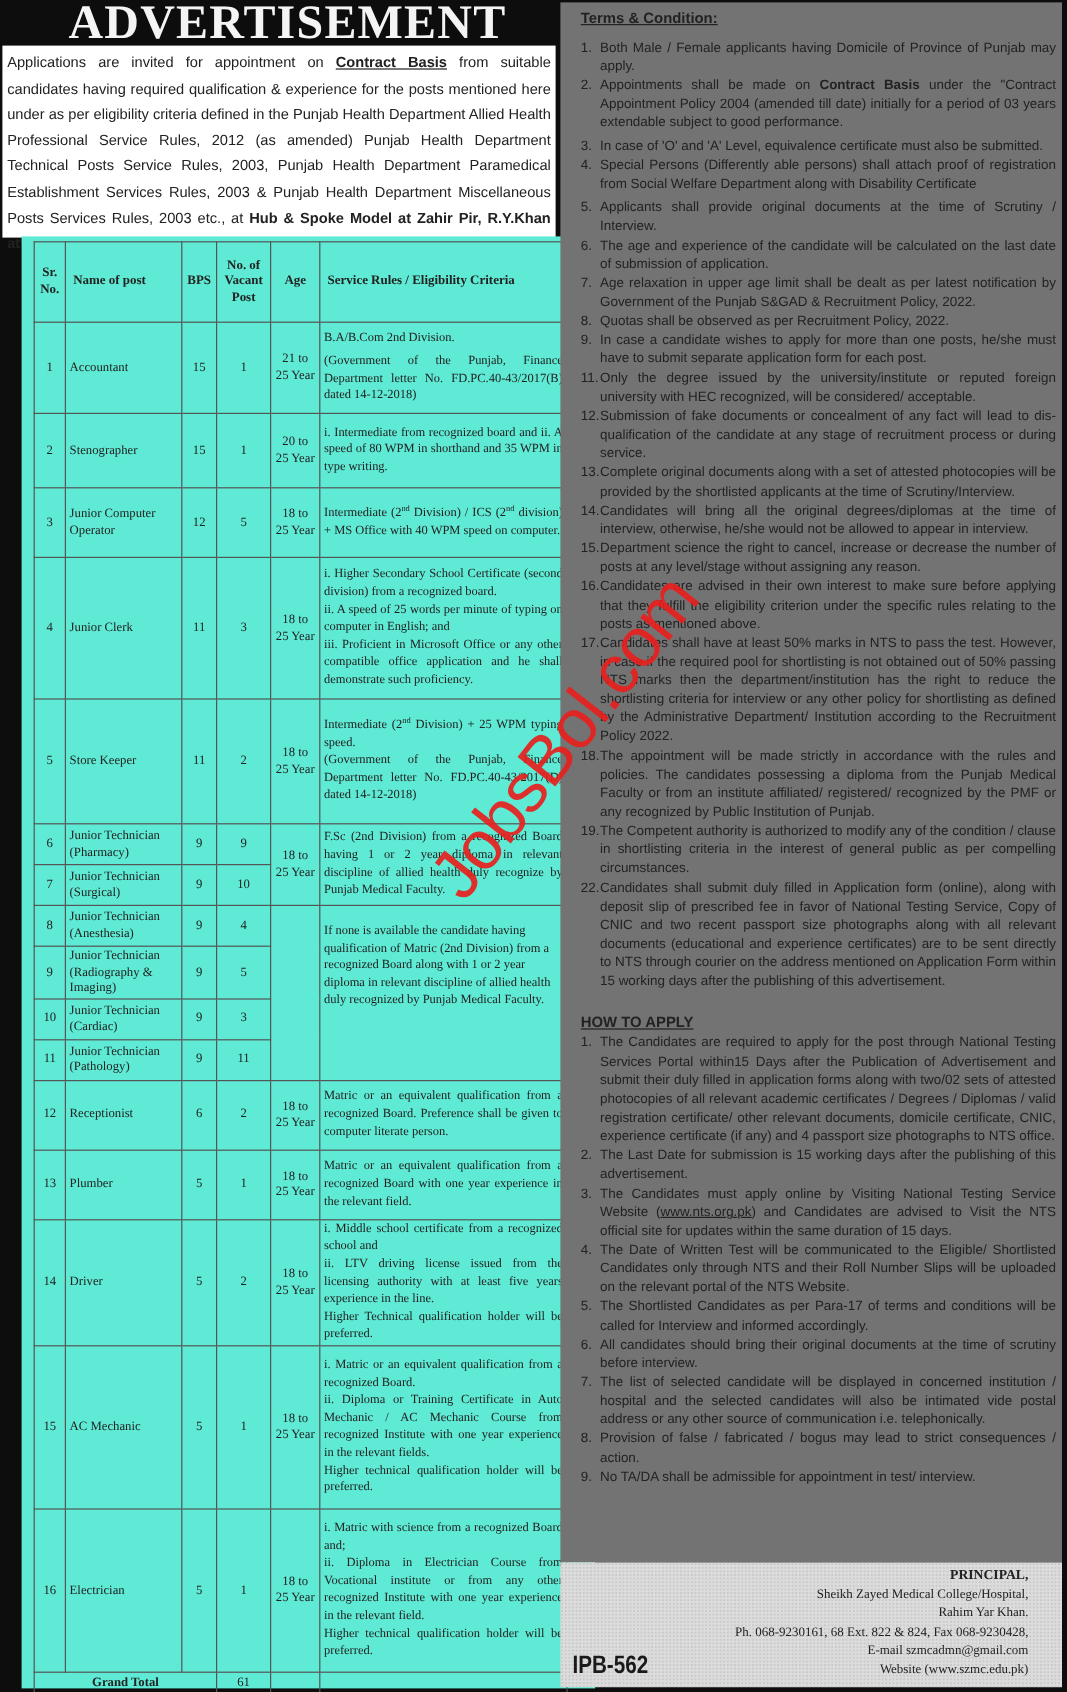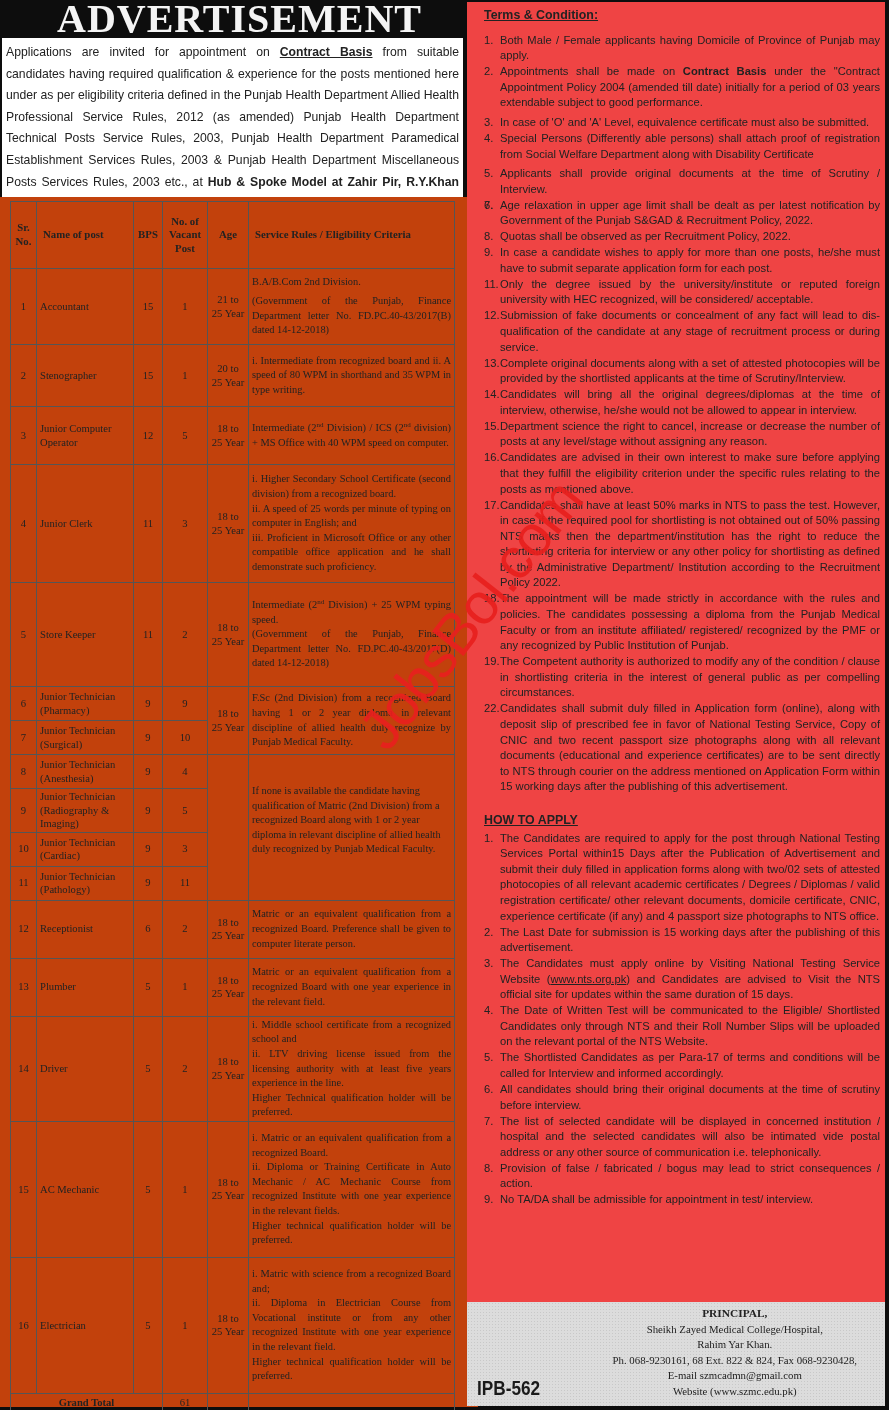--- a/index.html
+++ b/index.html
@@ -20,39 +20,39 @@
   .title-bar span { position: relative; left: 8px; top: -1px; }
   .intro {
     position: absolute; left: 2px; top: 38px; width: 461px; height: 160px;
     background: #fff; padding: 4px 4px 0 4px; box-sizing: border-box;
     font-family: "Liberation Sans", sans-serif; font-size: 12.2px; line-height: 21.6px;
     text-align: justify; color: #222;
   }
   .intro .u { font-weight: bold; text-decoration: underline; }
   .intro b { font-weight: bold; }
   .table-wrap {
-    position: absolute; left: 0; top: 197px; width: 478px; height: 1210px;
-    background: #c2410c; padding: 4px 6px 0 10px; box-sizing: border-box;
+    position: absolute; left: 18px; top: 197px; width: 478px; height: 1210px;
+    background: #5eead4; padding: 4px 6px 0 10px; box-sizing: border-box;
   }
   table.posts {
     border-collapse: collapse; width: 445px; table-layout: fixed;
     font-family: "Liberation Serif", serif; font-size: 10.6px; line-height: 13.6px; color: #222;
   }
   table.posts th, table.posts td {
     border: 1.2px solid #555; padding: 1px 3px; vertical-align: middle;
   }
   table.posts th { font-weight: bold; font-size: 10.8px; text-align: center; height: 64px; }
   table.posts th.name-h, table.posts th.crit-h { text-align: left; padding-left: 6px; }
   td.c { text-align: center; }
   td.crit { text-align: justify; font-size: 10.4px; line-height: 14.6px; padding-left: 4px; }
   td.name { padding-left: 5px; }
   sup { font-size: 7px; line-height: 0; }
   .right {
     position: absolute; left: 467px; top: 2px; width: 418px; height: 1300px;
-    background: #ef4444;
+    background: #737373;
   }
   .right-inner {
     padding: 6px 5px 0 17px;
     font-family: "Liberation Sans", sans-serif; font-size: 11.2px; line-height: 15.6px; color: #222;
   }
   .sec-title { font-weight: bold; text-decoration: underline; font-size: 12.4px; margin-bottom: 9px; }
   .sec-title.how { margin-top: 18px; margin-bottom: 2px; }
   ol { margin: 0; padding: 0; list-style: none; }
   ol li { position: relative; padding-left: 16px; text-align: justify; margin-bottom: 0.4px; }
   ol li .n { position: absolute; left: 0; top: 0; }
@@ -63,21 +63,21 @@
     background: #dcdcdc;
     background-image: radial-gradient(#c8c8c8 0.6px, transparent 0.7px);
     background-size: 3px 3px;
   }
   .ipb {
     position: absolute; left: 10px; bottom: 6px;
     font-family: "Liberation Sans", sans-serif; font-weight: bold; font-size: 21px;
     transform: scaleX(0.82); transform-origin: left bottom; color: #1a1a1a;
   }
   .sign {
-    position: absolute; right: 28px; top: 4px; text-align: center;
+    position: absolute; right: 28px; top: 4px; text-align: right;
     font-family: "Liberation Serif", serif; font-size: 10.8px; line-height: 15.6px; color: #222;
   }
   .sign .ttl { font-weight: bold; font-size: 11.4px; }
   .sign .em { }
   .watermark {
     position: absolute; left: 345px; top: 720px;
     font-family: "Liberation Sans", sans-serif; font-size: 58px; color: #e8201e;
     transform: rotate(-52deg); transform-origin: left top;
     white-space: nowrap; pointer-events: none; opacity: 0.92; letter-spacing: -1px;
   }
@@ -182,21 +182,21 @@
             <td class="name">Junior Technician (Surgical)</td>
             <td class="c">9</td>
             <td class="c">10</td>
           </tr>
           <tr style="height: 34px;">
             <td class="c">8</td>
             <td class="name">Junior Technician (Anesthesia)</td>
             <td class="c">9</td>
             <td class="c">4</td>
             <td class="c" rowspan="4"></td>
-            <td class="crit" rowspan="4" style="vertical-align: top; padding-top: 29px;">
+            <td class="crit" rowspan="4" style="vertical-align: top; padding-top: 14px;">
               <div style="text-align: left;">If none is available the candidate having qualification of Matric (2nd Division) from a recognized Board along with 1 or 2 year diploma in relevant discipline of allied health duly recognized by Punjab Medical Faculty.</div>
             </td>
           </tr>
           <tr style="height: 37px;">
             <td class="c">9</td>
             <td class="name">Junior Technician (Radiography &amp; Imaging)</td>
             <td class="c">9</td>
             <td class="c">5</td>
           </tr>
           <tr style="height: 34px;">
@@ -280,21 +280,21 @@
 
 <div class="right">
   <div class="right-inner">
     <div class="sec-title">Terms &amp; Condition:</div>
     <ol id="terms-list">
         <li><span class="n">1.</span><span>Both Male / Female applicants having Domicile of Province of Punjab may apply.</span></li>
         <li><span class="n">2.</span><span>Appointments shall be made on </span><b>Contract Basis</b><span> under the "Contract Appointment Policy 2004 (amended till date) initially for a period of 03 years extendable subject to good performance.</span></li>
         <li class="sp"><span class="n">3.</span><span>In case of 'O' and 'A' Level, equivalence certificate must also be submitted.</span></li>
         <li><span class="n">4.</span><span>Special Persons (Differently able persons) shall attach proof of registration from Social Welfare Department along with Disability Certificate</span></li>
         <li class="sp"><span class="n">5.</span><span>Applicants shall provide original documents at the time of Scrutiny / Interview.</span></li>
-        <li><span class="n">6.</span></li>
+        <li><span class="n">6.</span><span>The age and experience of the candidate will be calculated on the last date of submission of application.</span></li>
         <li><span class="n">7.</span><span>Age relaxation in upper age limit shall be dealt as per latest notification by Government of the Punjab S&amp;GAD &amp; Recruitment Policy, 2022.</span></li>
         <li><span class="n">8.</span><span>Quotas shall be observed as per Recruitment Policy, 2022.</span></li>
         <li><span class="n">9.</span><span>In case a candidate wishes to apply for more than one posts, he/she must have to submit separate application form for each post.</span></li>
         <li><span class="n">11.</span><span>Only the degree issued by the university/institute or reputed foreign university with HEC recognized, will be considered/ acceptable.</span></li>
         <li><span class="n">12.</span><span>Submission of fake documents or concealment of any fact will lead to dis-qualification of the candidate at any stage of recruitment process or during service.</span></li>
         <li><span class="n">13.</span><span>Complete original documents along with a set of attested photocopies will be provided by the shortlisted applicants at the time of Scrutiny/Interview.</span></li>
         <li><span class="n">14.</span><span>Candidates will bring all the original degrees/diplomas at the time of interview, otherwise, he/she would not be allowed to appear in interview.</span></li>
         <li><span class="n">15.</span><span>Department science the right to cancel, increase or decrease the number of posts at any level/stage without assigning any reason.</span></li>
         <li><span class="n">16.</span><span>Candidates are advised in their own interest to make sure before applying that they fulfill the eligibility criterion under the specific rules relating to the posts as mentioned above.</span></li>
         <li><span class="n">17.</span><span>Candidates shall have at least 50% marks in NTS to pass the test. However, in case if the required pool for shortlisting is not obtained out of 50% passing NTS marks then the department/institution has the right to reduce the shortlisting criteria for interview or any other policy for shortlisting as defined by the Administrative Department/ Institution according to the Recruitment Policy 2022.</span></li>

